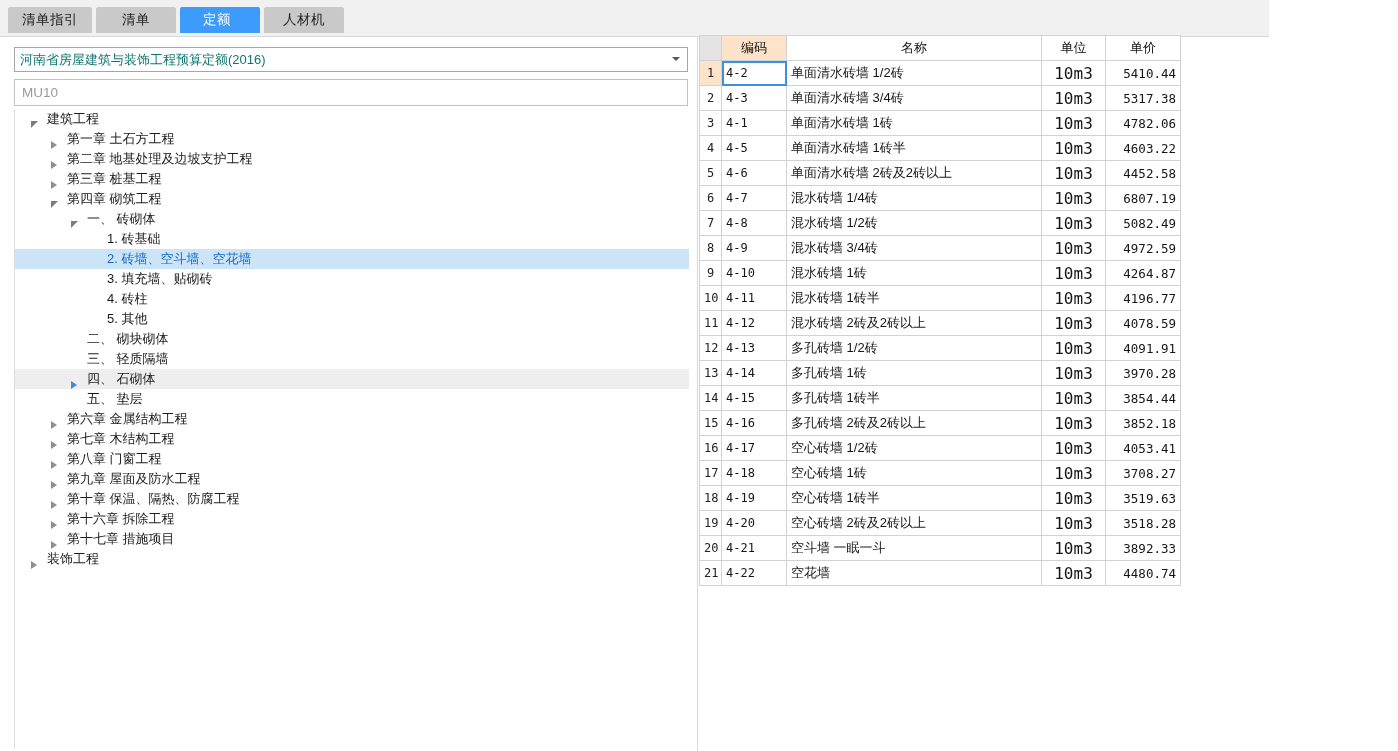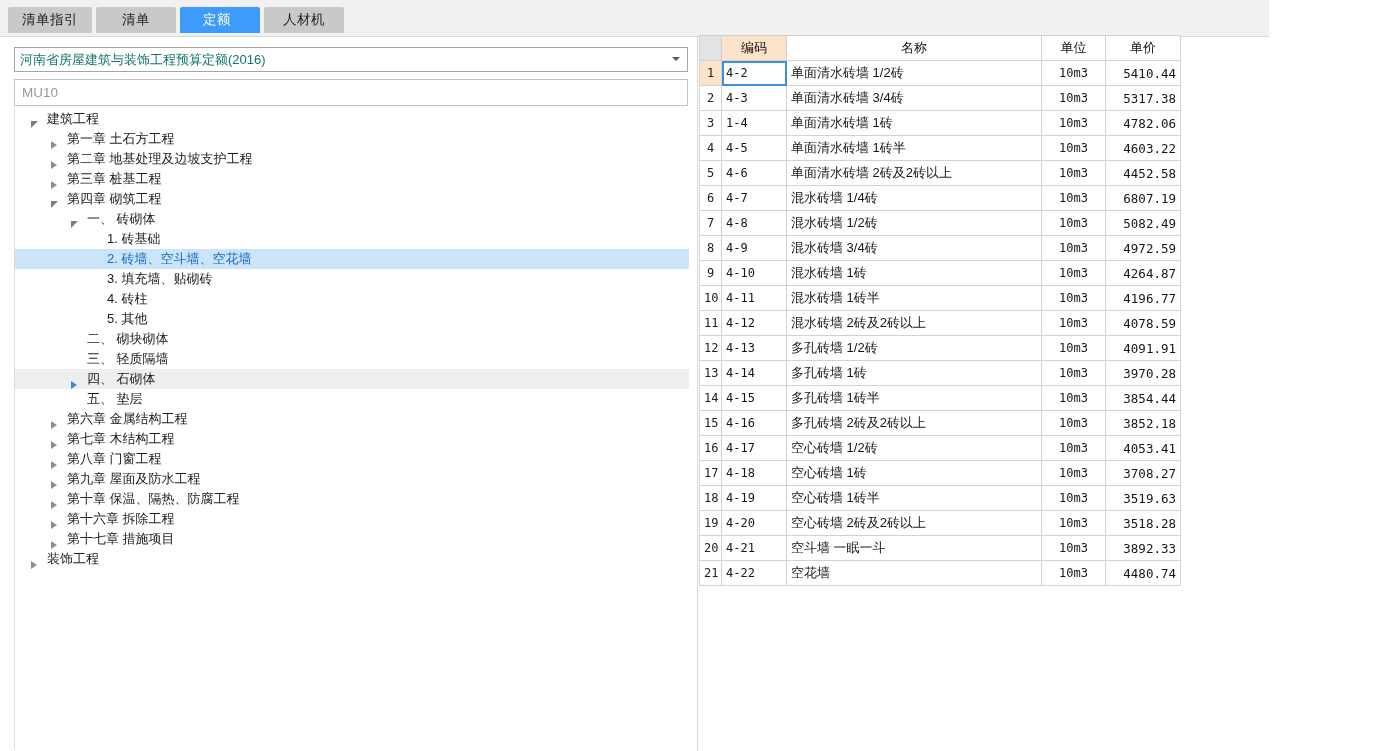--- a/index.html
+++ b/index.html
@@ -192,21 +192,21 @@
     padding-left: 5px;
   }
   tr.row1 td.code {
     outline: 2px solid #3d8fe0;
     outline-offset: -2px;
   }
   td.name { text-align: left; padding-left: 5px; }
   td.unit {
     text-align: center;
     font-family: "DejaVu Sans Mono", "Liberation Mono", monospace;
-    font-size: 12px;
+    font-size: 16px;
   }
   td.price {
     text-align: right;
     padding-right: 6px;
     font-family: "DejaVu Sans Mono", "Liberation Mono", monospace;
     font-size: 12.5px;
   }
 </style>
 </head>
 <body>
@@ -347,21 +347,21 @@
         </tr>
         <tr>
           <td class="idx">2</td>
           <td class="code">4-3</td>
           <td class="name">单面清水砖墙 3/4砖</td>
           <td class="unit">10m3</td>
           <td class="price">5317.38</td>
         </tr>
         <tr>
           <td class="idx">3</td>
-          <td class="code">1-4</td>
+          <td class="code">4-1</td>
           <td class="name">单面清水砖墙 1砖</td>
           <td class="unit">10m3</td>
           <td class="price">4782.06</td>
         </tr>
         <tr>
           <td class="idx">4</td>
           <td class="code">4-5</td>
           <td class="name">单面清水砖墙 1砖半</td>
           <td class="unit">10m3</td>
           <td class="price">4603.22</td>

